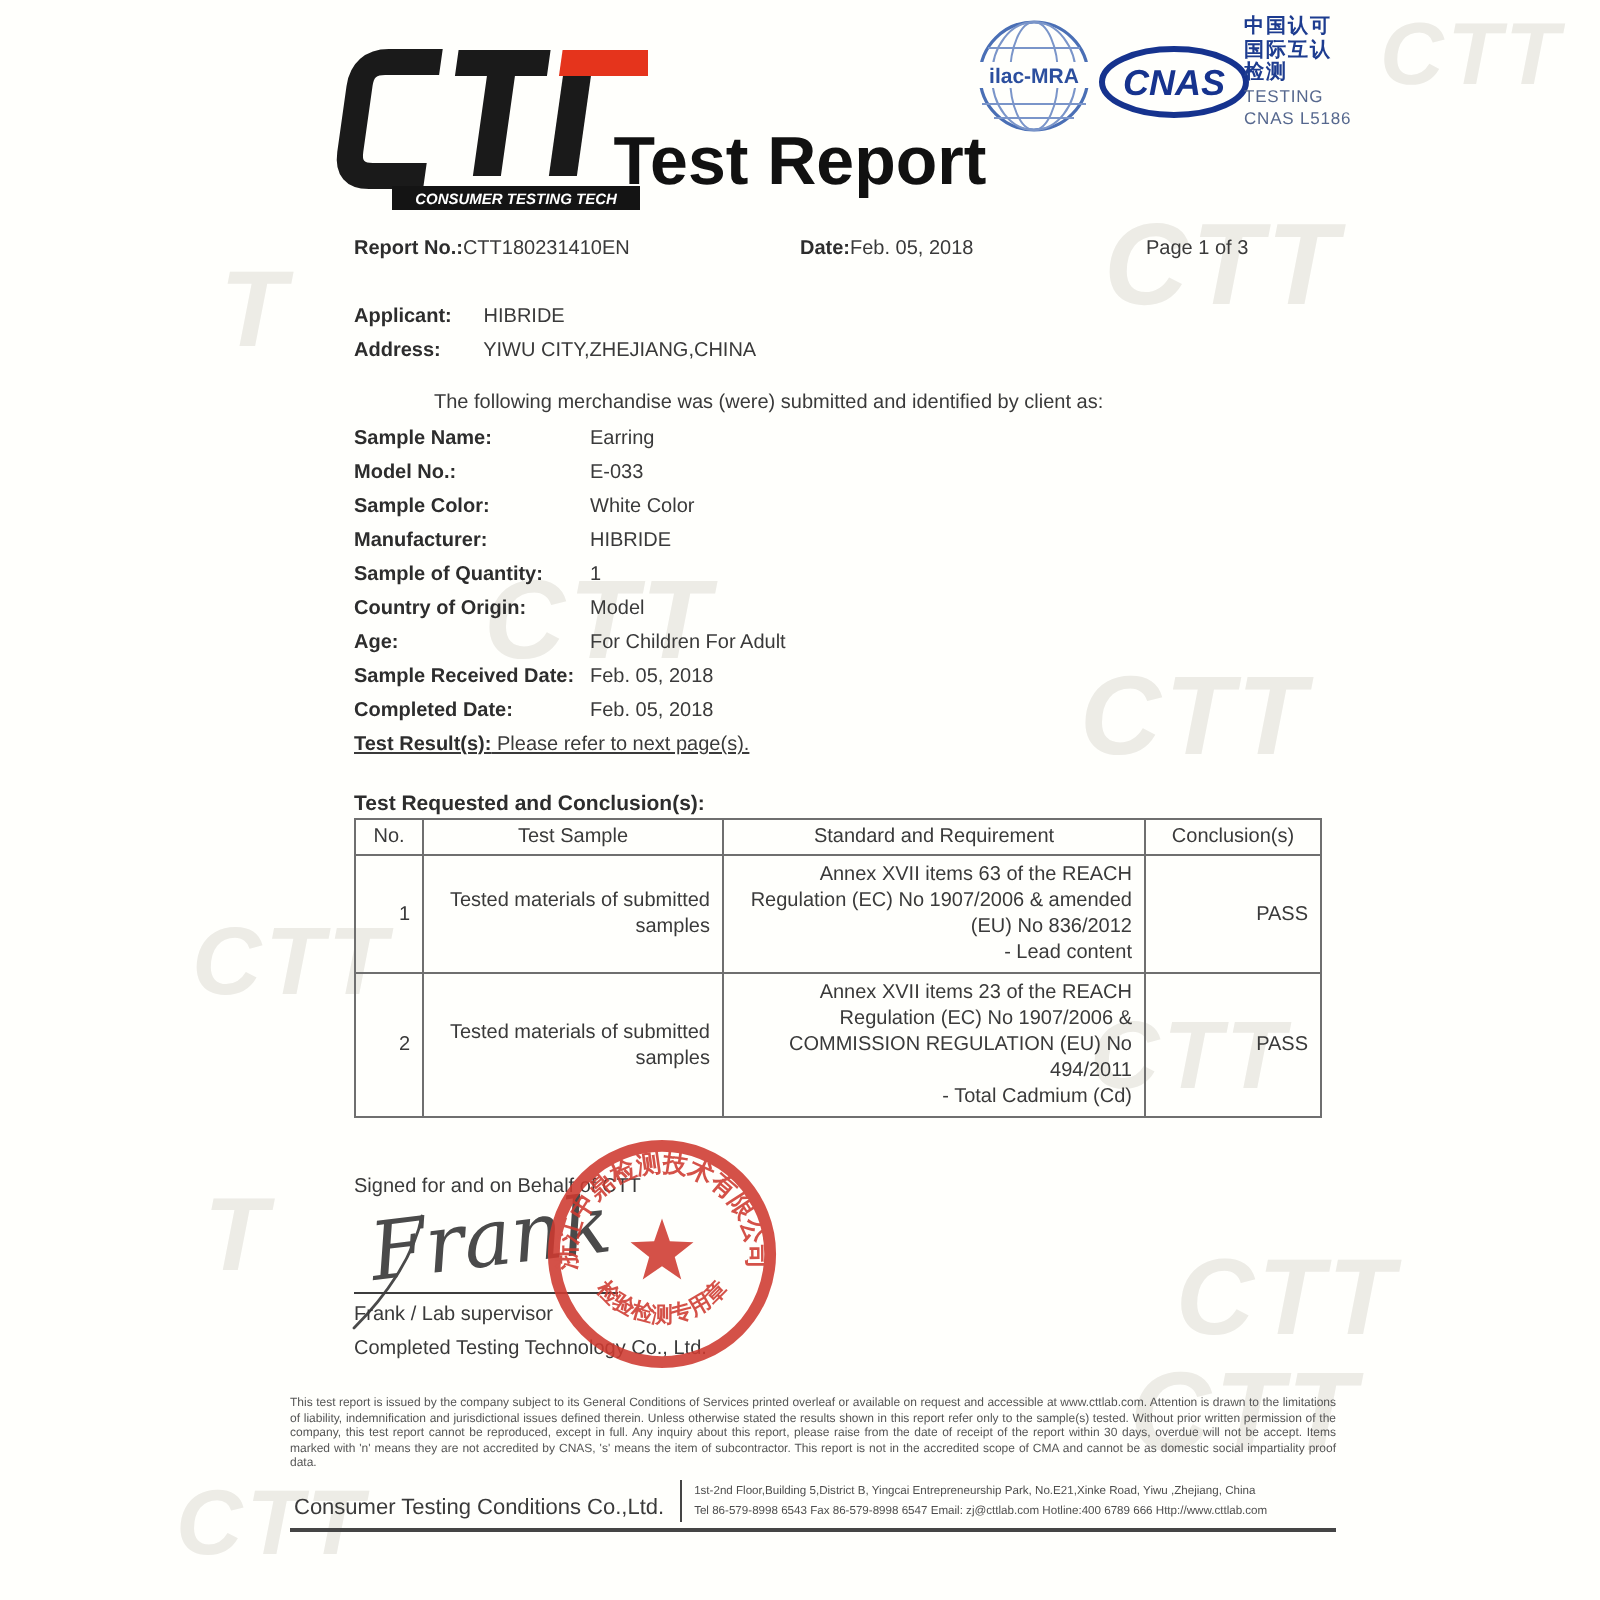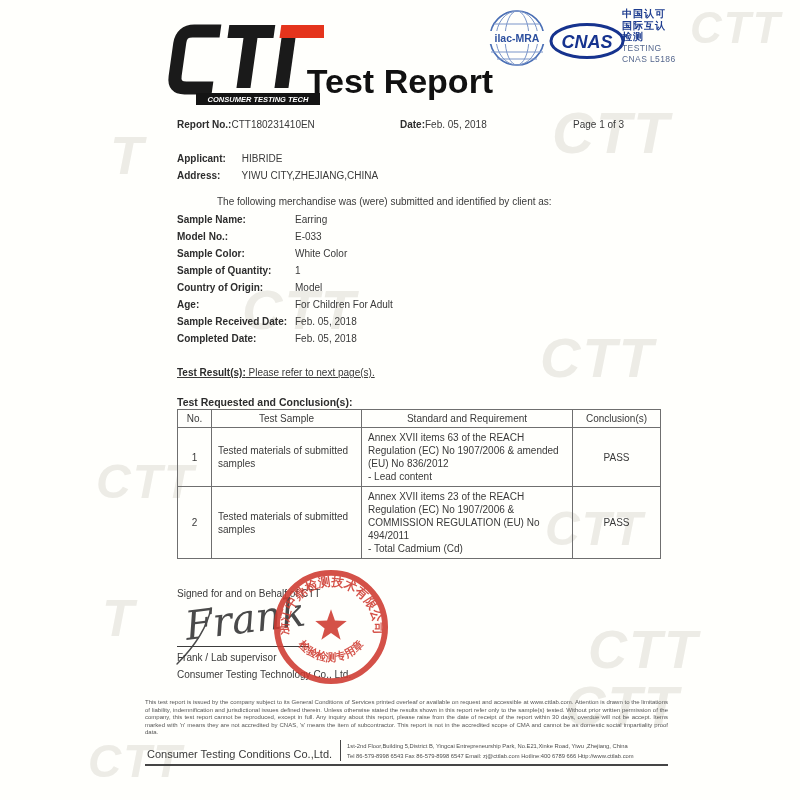--- a/index.html
+++ b/index.html
@@ -15,21 +15,21 @@
   .meta-item span{margin-left:0;}
   .client-row{font-size:10px;line-height:17px;}
   .client-row .lbl{display:inline-block;width:62px;}
   .intro{font-size:10px;margin-left:40px;}
   .field-row{font-size:10px;line-height:17px;}
   .field-row .lbl{display:inline-block;width:118px;}
   .result-line{font-size:10px;text-decoration:underline;}
   .tbl-title{font-size:10.5px;font-weight:700;color:#2d2d2d;}
   table.report{border-collapse:collapse;table-layout:fixed;width:483px;font-size:10px;color:#3a3a3a;}
   table.report td,table.report th{border:1px solid #6f6f6f;padding:3px 6px;line-height:13px;
-      font-weight:400;vertical-align:middle;}
+      font-weight:400;vertical-align:middle;text-align:right;}
   table.report th{text-align:center;padding:2px 2px;}
   .cell-pre{white-space:pre-line;}
   .c-center{text-align:center;}
   .sig-underline{position:absolute;border-bottom:1.5px solid #3c3c3c;width:132px;height:0;}
   .sig-text{font-size:10px;}
   .disclaimer{font-size:6px;line-height:7.6px;color:#555;text-align:justify;}
   .footer{display:flex;align-items:stretch;border-bottom:2px solid #454545;padding-bottom:3px;}
   .f-company{font-size:11px;color:#3a3a3a;white-space:nowrap;padding:8px 8px 0 2px;}
   .f-right{border-left:1px solid #454545;padding:2px 0 0 6px;font-size:5.8px;line-height:9.5px;color:#4d4d4d;}
   .cn-block{font-size:10px;line-height:11.5px;font-weight:700;color:#1d3c8f;letter-spacing:1px;}
@@ -105,20 +105,21 @@
       <span>YIWU CITY,ZHEJIANG,CHINA</span>
     </div>
   </div>
 
   <div class="layer intro" style="left:177px;top:196px">The following merchandise was (were) submitted and identified by client as:</div>
 
   <div class="layer" style="left:177px;top:211px">
     <div class="field-row"><span class="lbl">Sample Name:</span><span>Earring</span></div>
     <div class="field-row"><span class="lbl">Model No.:</span><span>E-033</span></div>
     <div class="field-row"><span class="lbl">Sample Color:</span><span>White Color</span></div>
+    <div class="field-row"><span class="lbl">Manufacturer:</span><span>HIBRIDE</span></div>
     <div class="field-row"><span class="lbl">Sample of Quantity:</span><span>1</span></div>
     <div class="field-row"><span class="lbl">Country of Origin:</span><span>Model</span></div>
     <div class="field-row"><span class="lbl">Age:</span><span>For Children For Adult</span></div>
     <div class="field-row"><span class="lbl">Sample Received Date:</span><span>Feb. 05, 2018</span></div>
     <div class="field-row"><span class="lbl">Completed Date:</span><span>Feb. 05, 2018</span></div>
   </div>
 
   <div class="layer result-line" style="left:177px;top:367px">
     <b>Test Result(s):</b><span> Please refer to next page(s).</span>
   </div>
@@ -165,21 +166,21 @@
 
   <div class="layer sig-text" style="left:177px;top:588px">Signed for and on Behalf of CTT</div>
 
   <svg class="layer" style="left:165px;top:594px" width="170" height="78" viewBox="0 0 170 78">
     <text x="22" y="46" font-size="40" font-family="DejaVu Serif, serif" font-style="italic" fill="#4a4a4a" transform="rotate(-7 22 46)">Frank</text>
     <path d="M 46 14 C 42 34, 28 54, 12 70" stroke="#4a4a4a" stroke-width="1.4" fill="none" stroke-linecap="round"></path>
   </svg>
 
   <div class="layer sig-underline" style="left:177px;top:646px"></div>
   <div class="layer sig-text" style="left:177px;top:652px">Frank / Lab supervisor</div>
-  <div class="layer sig-text" style="left:177px;top:669px">Consumer Testing Technology Co., Ltd.</div>
+  <div class="layer sig-text" style="left:177px;top:669px">Completed Testing Technology Co., Ltd.</div>
 
   <svg class="layer" style="left:272px;top:568px;z-index:3;opacity:.88" width="118" height="118" viewBox="0 0 120 120">
     <circle cx="60" cy="60" r="55" fill="none" stroke="#cf3a30" stroke-width="6"></circle>
     <path id="arcTop" d="M 16 62 A 44 44 0 1 1 104 62" fill="none"></path>
     <text font-size="12.5" font-weight="bold" fill="#cf3a30">
       <textPath href="#arcTop" startOffset="50%" text-anchor="middle">浙江中鼎检测技术有限公司</textPath>
     </text>
     <path id="arcBottom" d="M 21 68 A 42 42 0 0 0 99 68" fill="none"></path>
     <text font-size="11" font-weight="bold" fill="#cf3a30">
       <textPath href="#arcBottom" startOffset="50%" text-anchor="middle">检验检测专用章</textPath>

